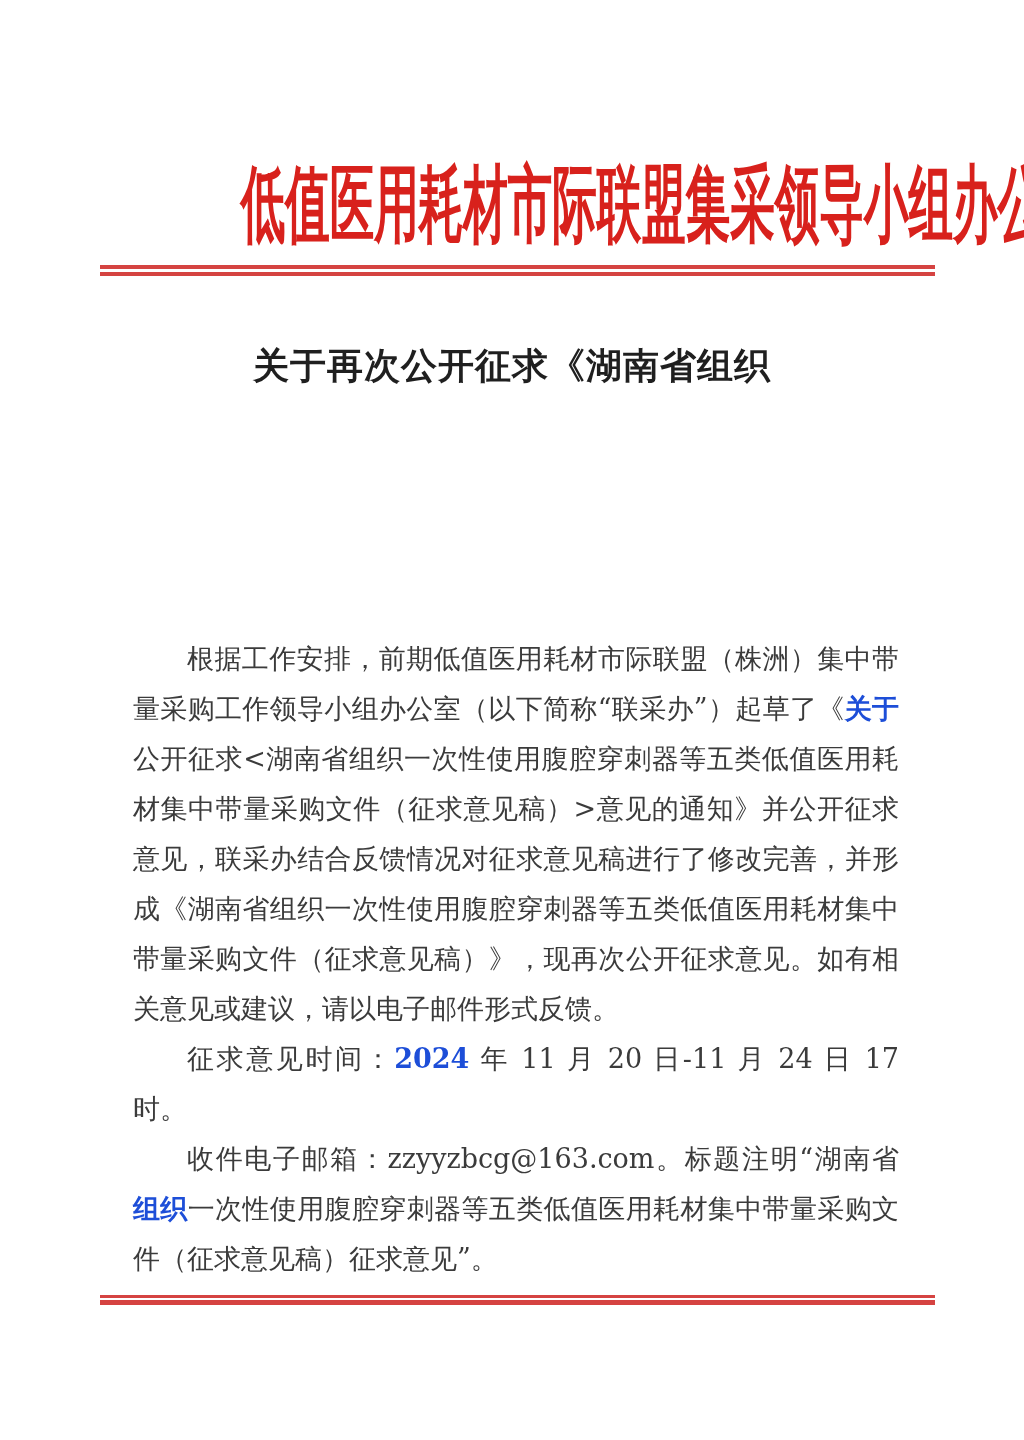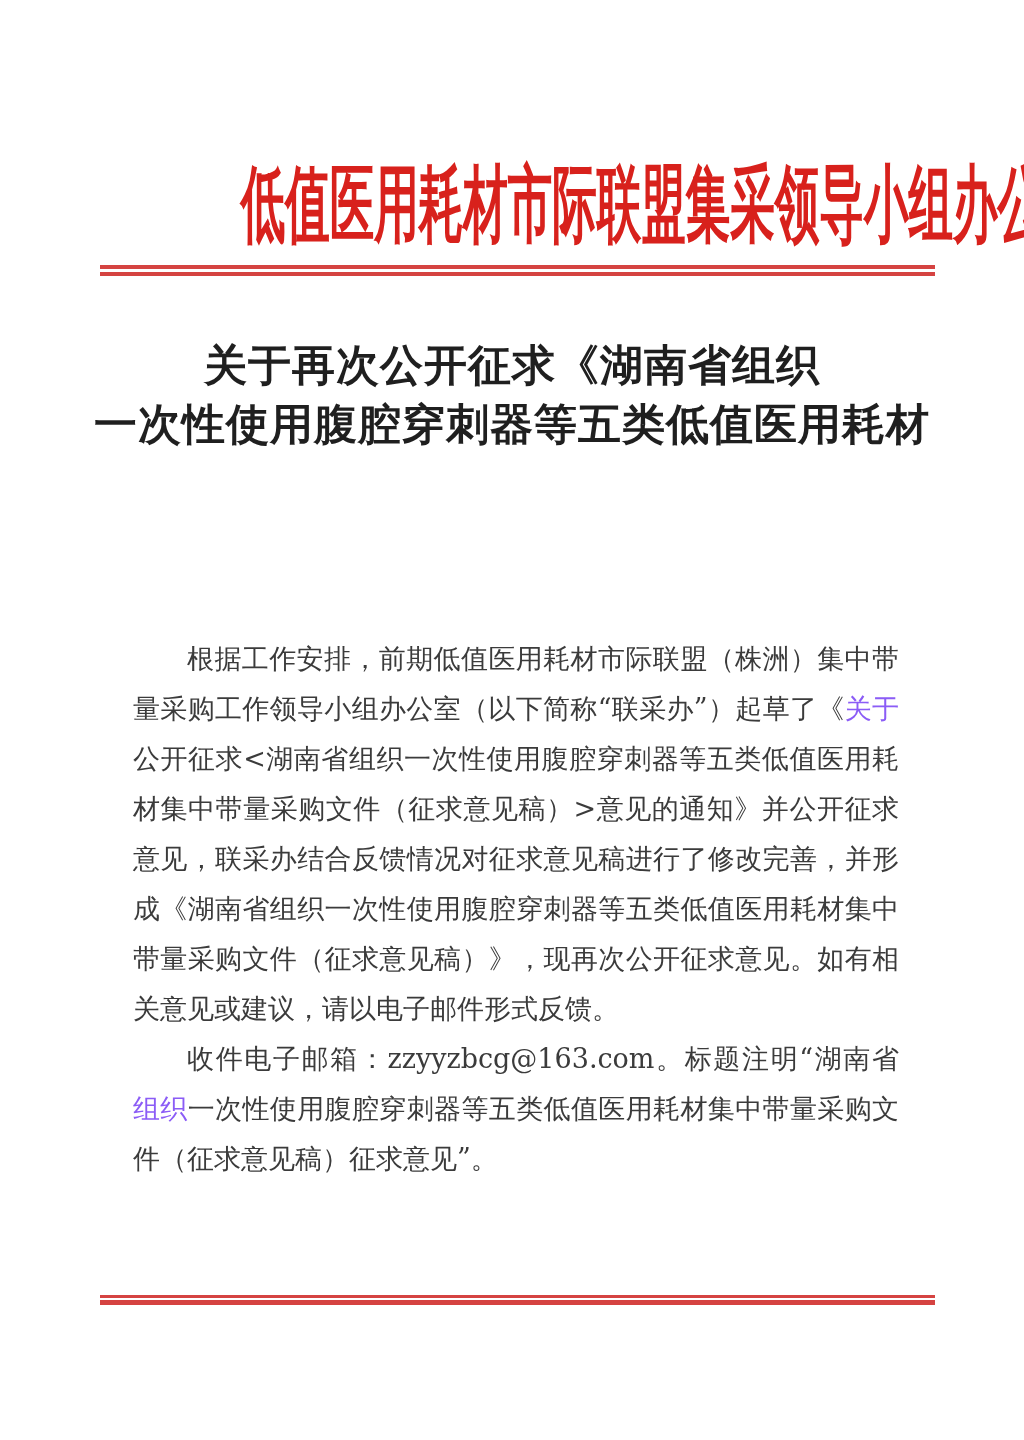--- a/index.html
+++ b/index.html
@@ -34,37 +34,37 @@
   .rule-top .line-a { height: 4px; background: var(--red-rule, #d54341); }
   .rule-top .spacer { height: 3px; background: transparent; }
   .rule-top .line-b { height: 4px; background: var(--red-rule, #d54341); }
   .doc-title {
     position: absolute;
     top: 336px;
     left: 0;
     width: 100%;
     text-align: center;
     font-weight: bold;
-    font-size: 43px;
+    font-size: 36px;
     line-height: 59px;
     color: var(--title-black, #1f1f1f);
     letter-spacing: 1px;
   }
   .doc-body {
     position: absolute;
     top: 634px;
     left: 133px;
     width: 766px;
     font-size: 27px;
     line-height: 50px;
     color: var(--body-black, #3b3b3b);
     text-align: justify;
   }
   .doc-body p { margin: 0; text-indent: 2em; }
-  .seg-bold { font-weight: normal; color: #8b5cf6; }
+  .seg-bold { font-weight: bold; color: #1d4ed8; }
   .rule-bottom {
     position: absolute;
     top: 1295px;
     left: 100px;
     width: 835px;
   }
   .rule-bottom .line-a { height: 3px; background: var(--red-rule, #d54341); }
   .rule-bottom .spacer { height: 2px; background: transparent; }
   .rule-bottom .line-b { height: 5px; background: var(--red-rule, #d54341); }
 </style>
@@ -76,25 +76,25 @@
   <div class="letterhead">低值医用耗材市际联盟集采领导小组办公室</div>
 
   <div class="rule-top">
     <div class="line-a"></div>
     <div class="spacer"></div>
     <div class="line-b"></div>
   </div>
 
   <div class="doc-title">
     <div>关于再次公开征求《湖南省组织</div>
-    <div>一次性使用腹腔穿刺器等五类低值医用耗材</div>
   </div>
 
   <div class="doc-body">
     <p><span>根据工作安排，前期低值医用耗材市际联盟（株洲）集中带量采购工作领导小组办公室（以下简称“联采办”）起草了《</span><span class="seg-bold">关于</span><span>公开征求&lt;湖南省组织一次性使用腹腔穿刺器等五类低值医用耗材集中带量采购文件（征求意见稿）&gt;意见的通知》并公开征求意见，联采办结合反馈情况对征求意见稿进行了修改完善，并形成《湖南省组织一次性使用腹腔穿刺器等五类低值医用耗材集中带量采购文件（征求意见稿）》，现再次公开征求意见。如有相关意见或建议，请以电子邮件形式反馈。</span></p>
+    <p><span>征求意见时间：</span><span class="seg-bold">2024</span><span> 年 11 月 20 日-11 月 24 日 17 时。</span></p>
     <p><span>收件电子邮箱：zzyyzbcg@163.com。标题注明“湖南省</span><span class="seg-bold">组织</span><span>一次性使用腹腔穿刺器等五类低值医用耗材集中带量采购文件（征求意见稿）征求意见”。</span></p>
   </div>
 
   <div class="rule-bottom">
     <div class="line-a"></div>
     <div class="spacer"></div>
     <div class="line-b"></div>
   </div>
 
 </div>

